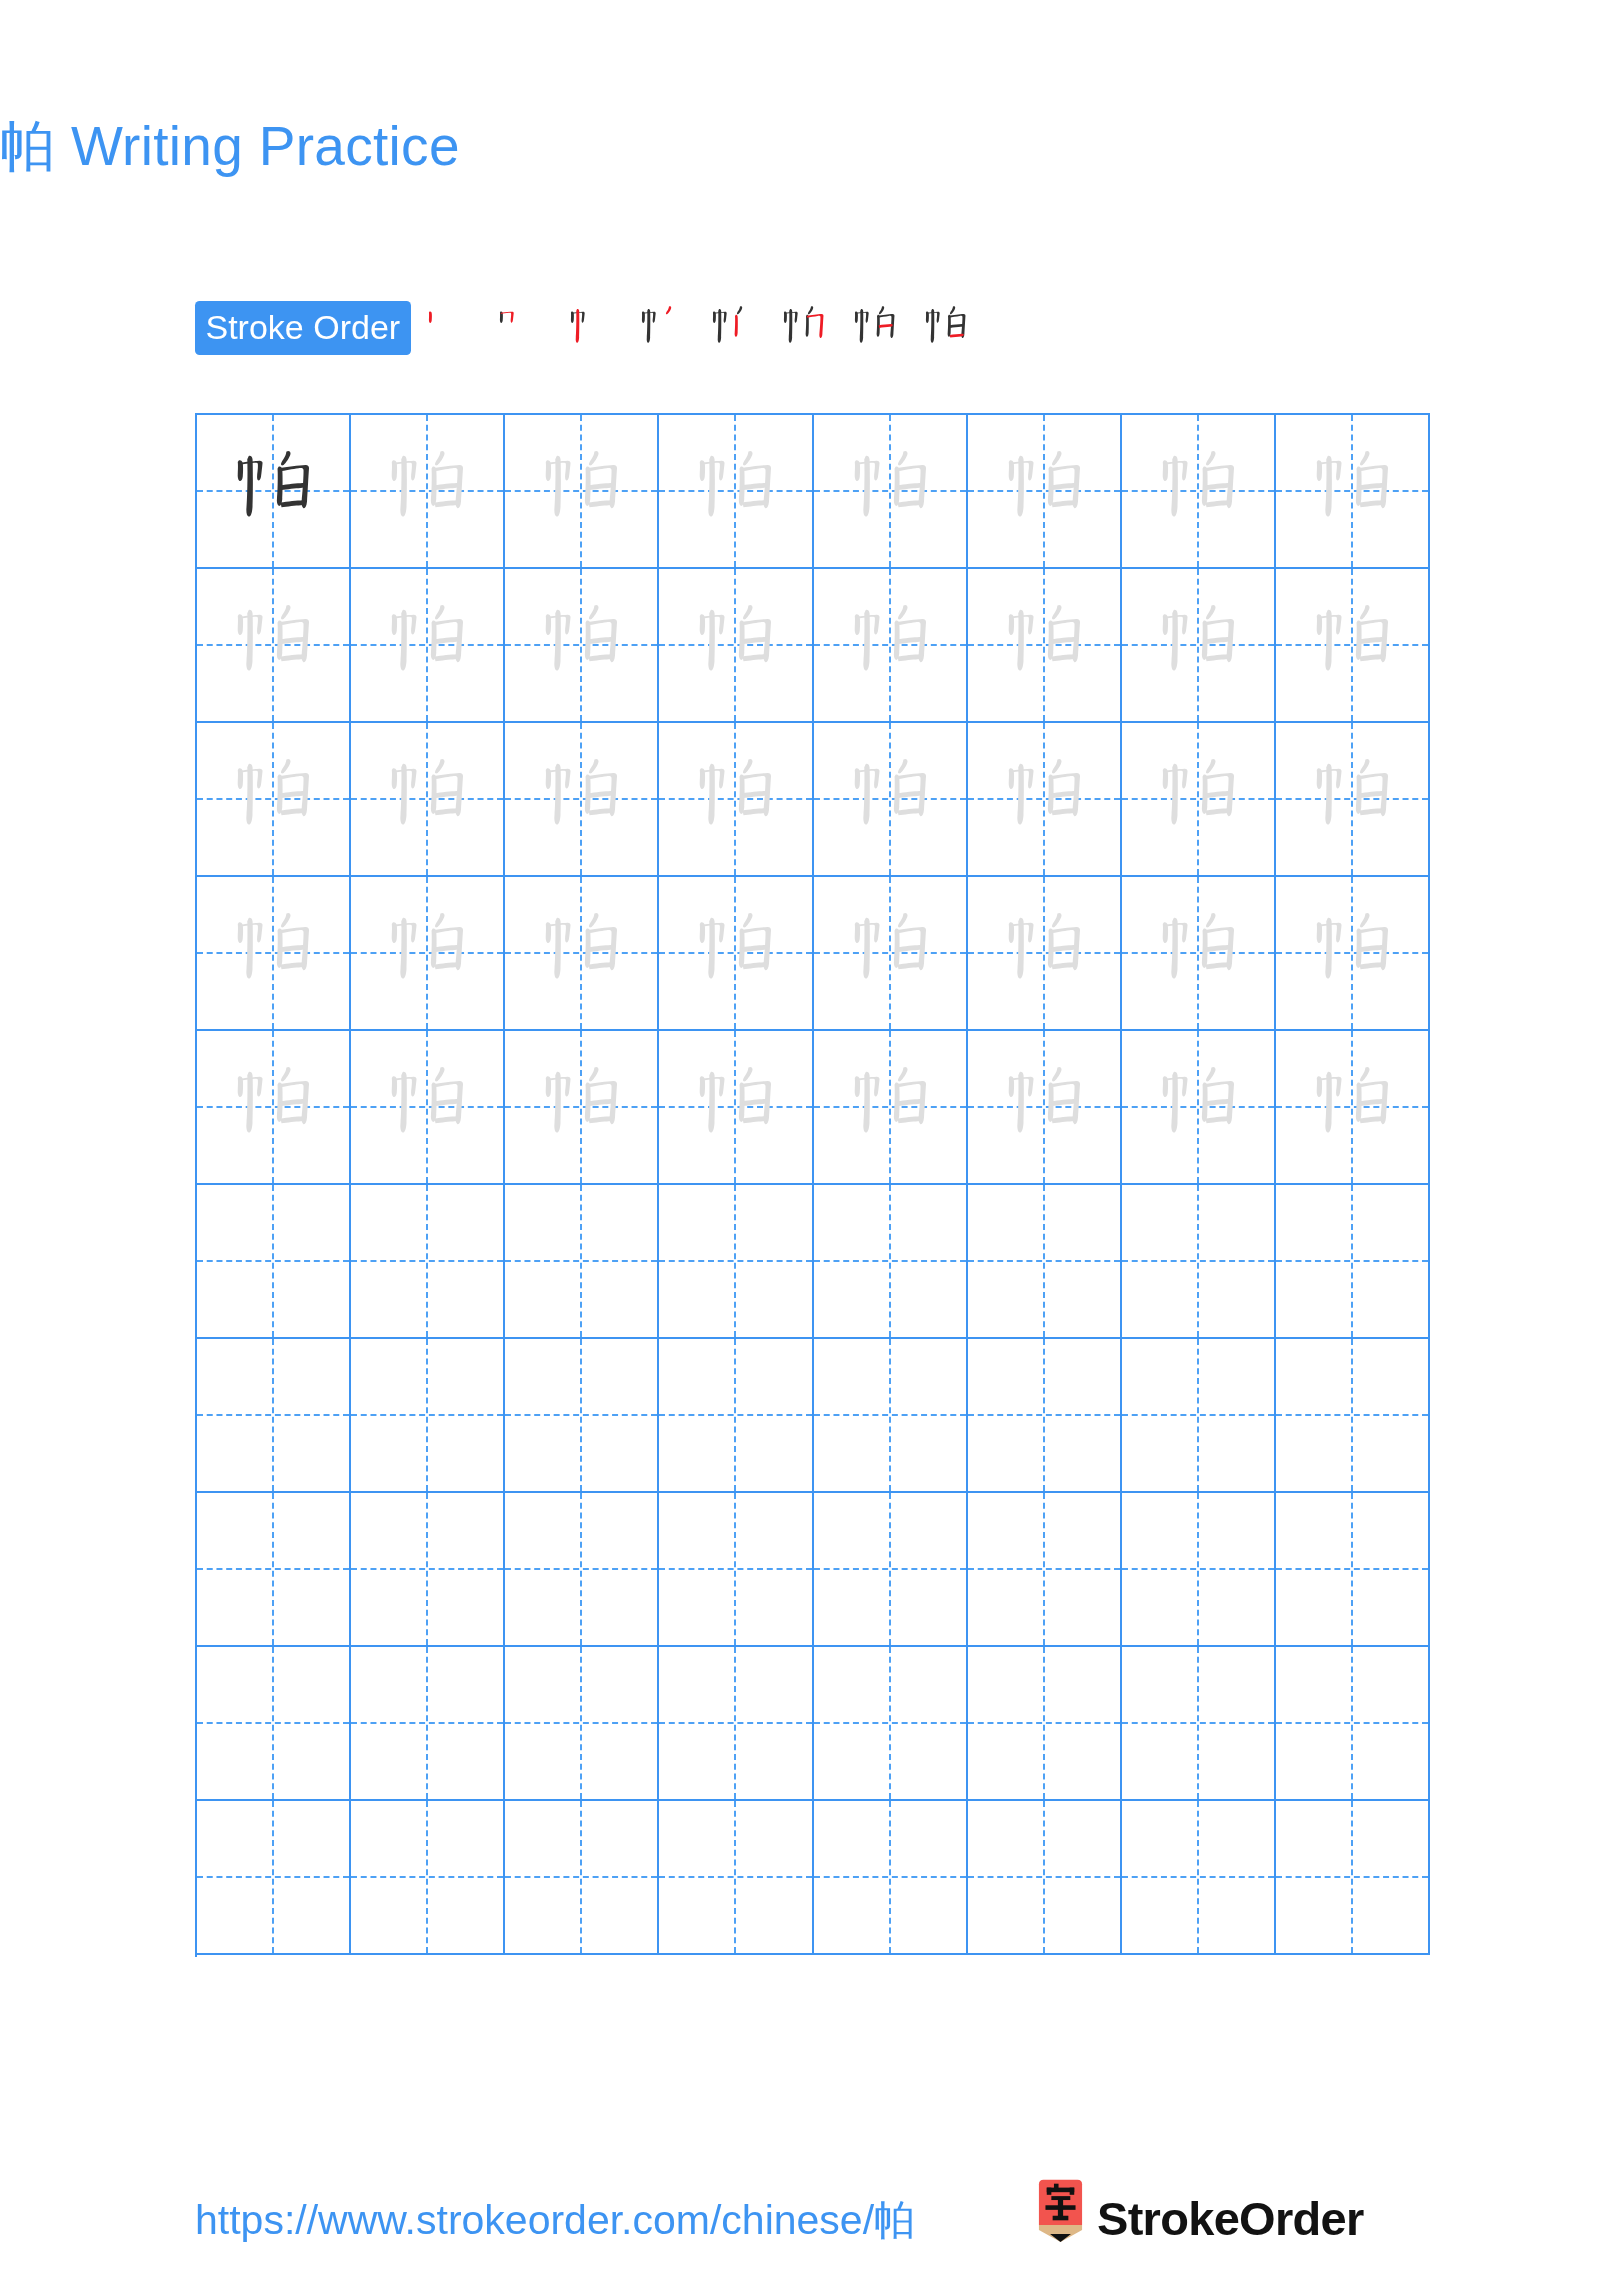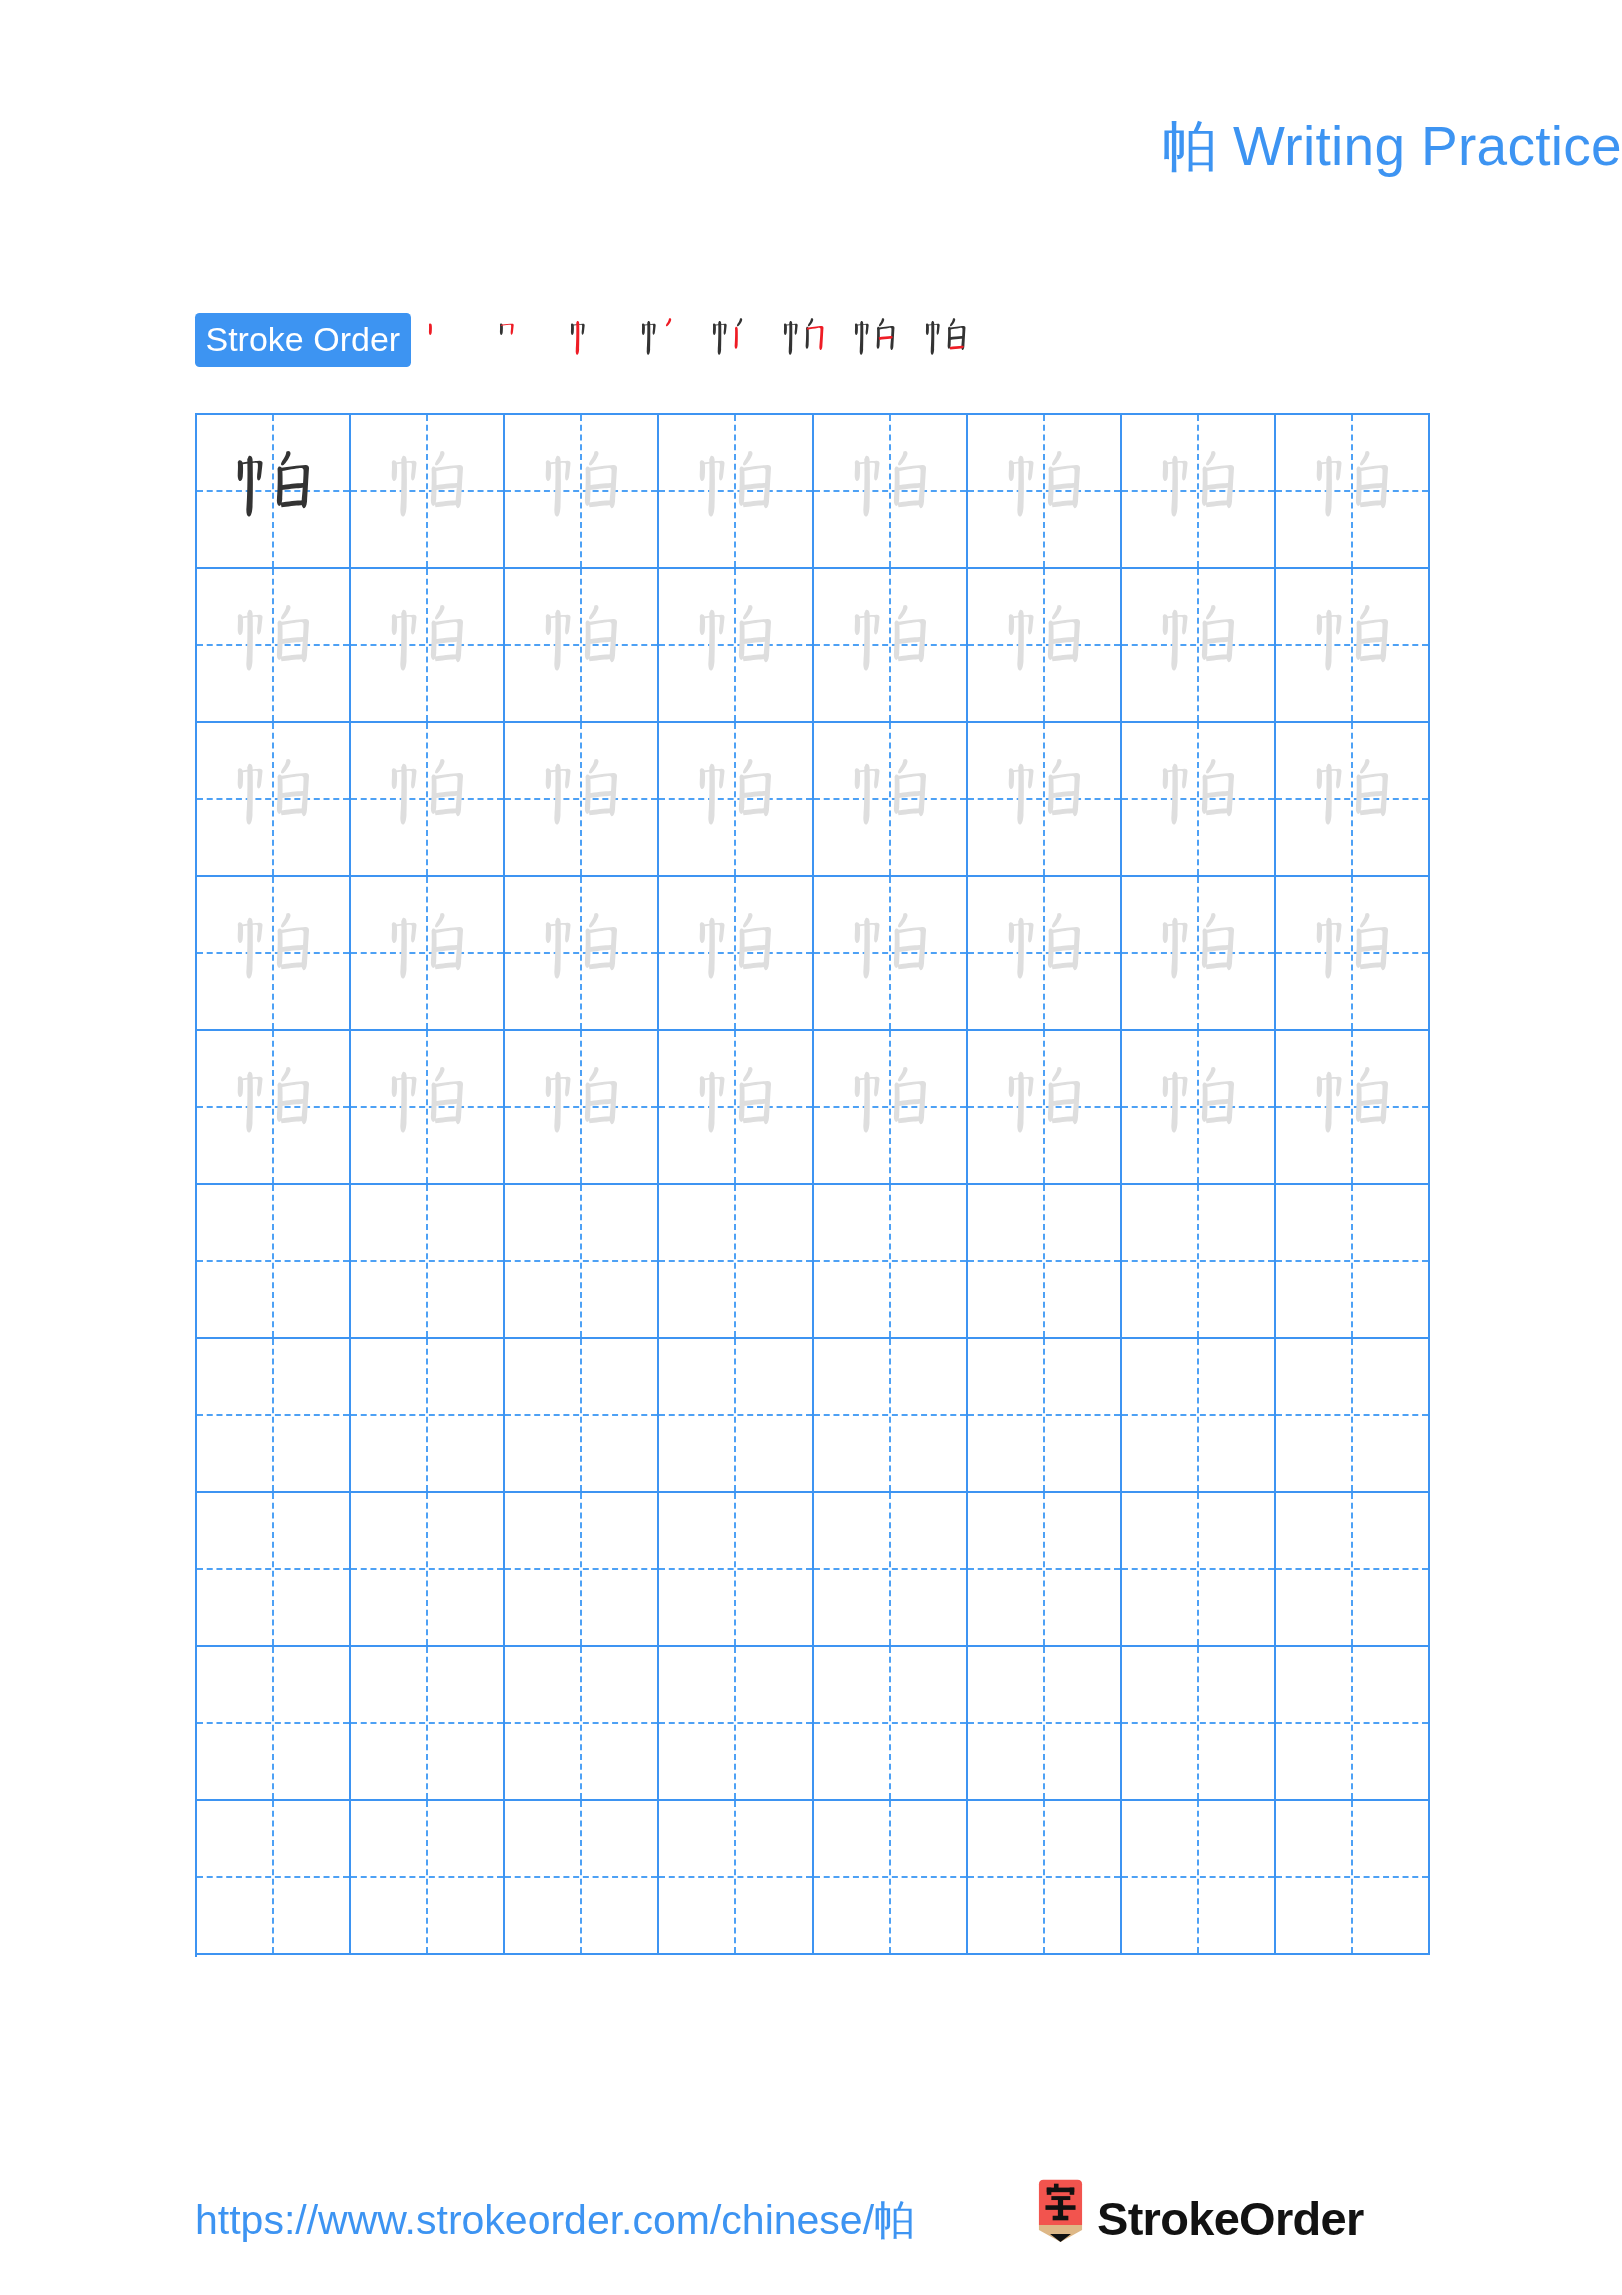--- a/index.html
+++ b/index.html
@@ -14,32 +14,32 @@
     font-family: "Liberation Sans", sans-serif;
     overflow: hidden;
   }
 
   
   #page-title {
     position: absolute;
     top: 110px;
     left: 0;
     width: 1622px;
-    text-align: right;
+    text-align: left;
     font-size: 55px;
     font-weight: 400;
     color: #3d94f2;
     letter-spacing: 0.3px;
     white-space: nowrap;
   }
 
   
   #stroke-order-row {
     position: absolute;
-    top: 310px;
+    top: 298px;
     left: 195px;
     width: 1237px;
     height: 60px;
     display: flex;
     align-items: center;
   }
   #stroke-order-badge {
     background: #3d94f2;
     color: #ffffff;
     border-radius: 4.6px;

